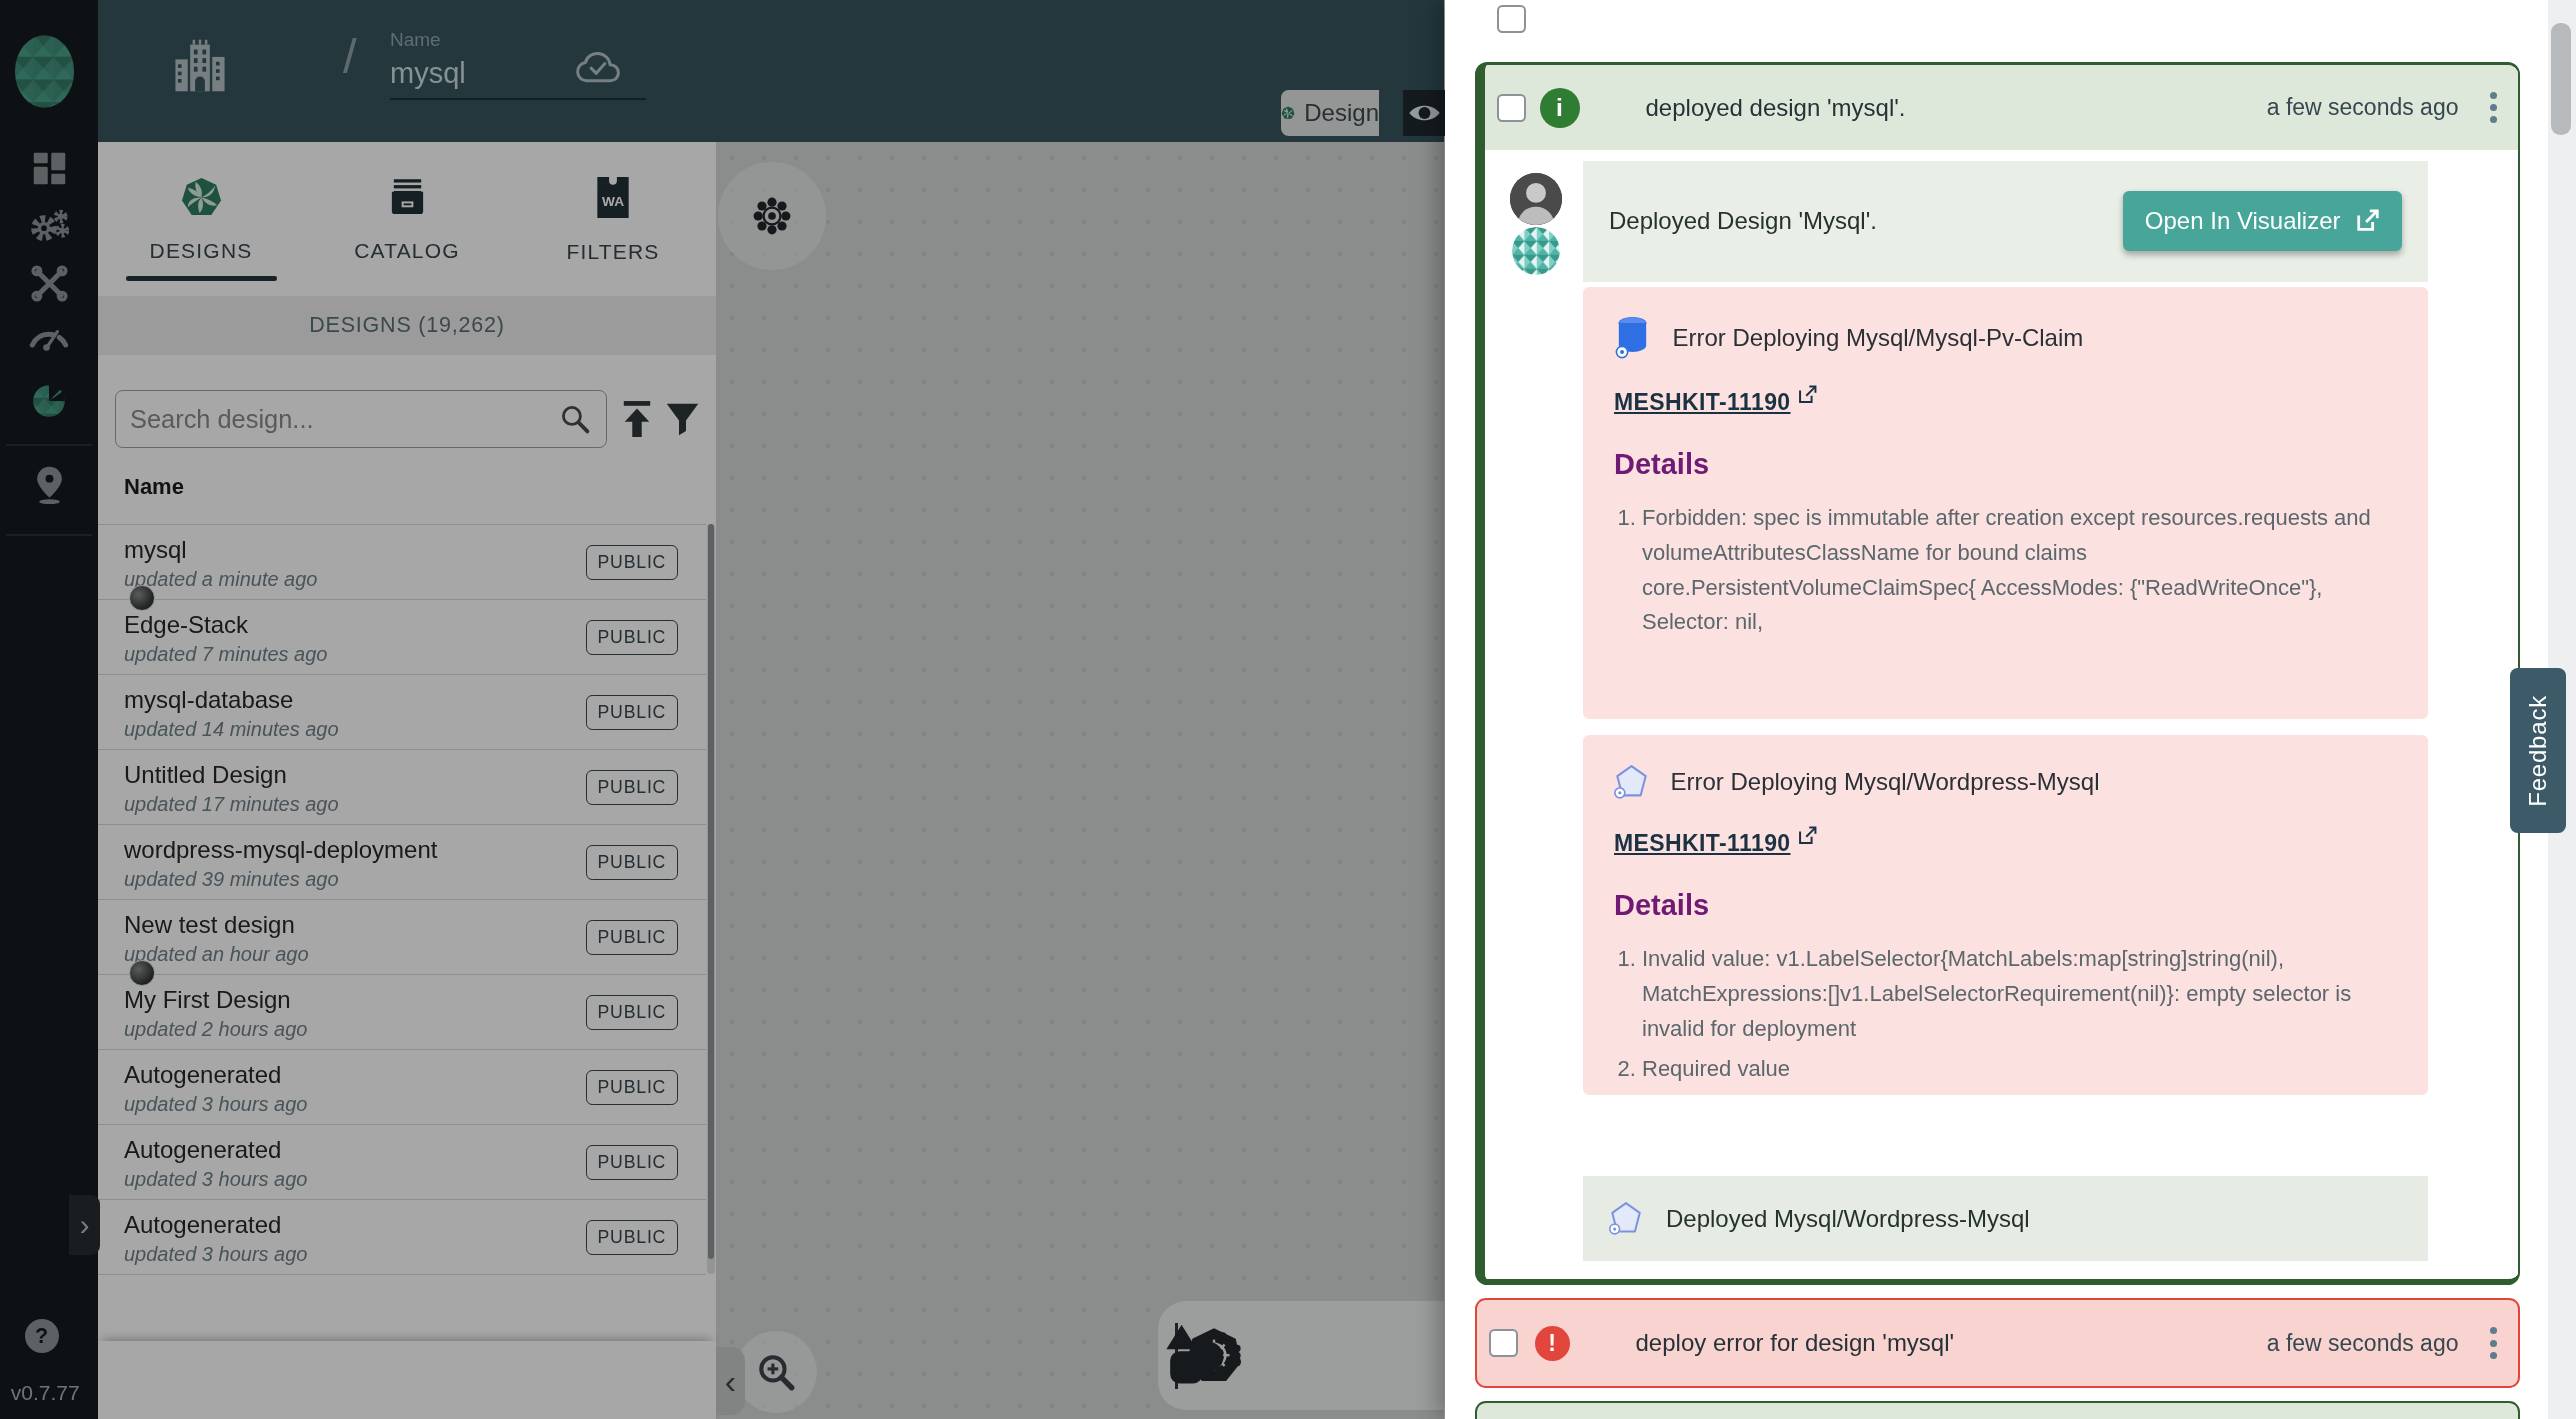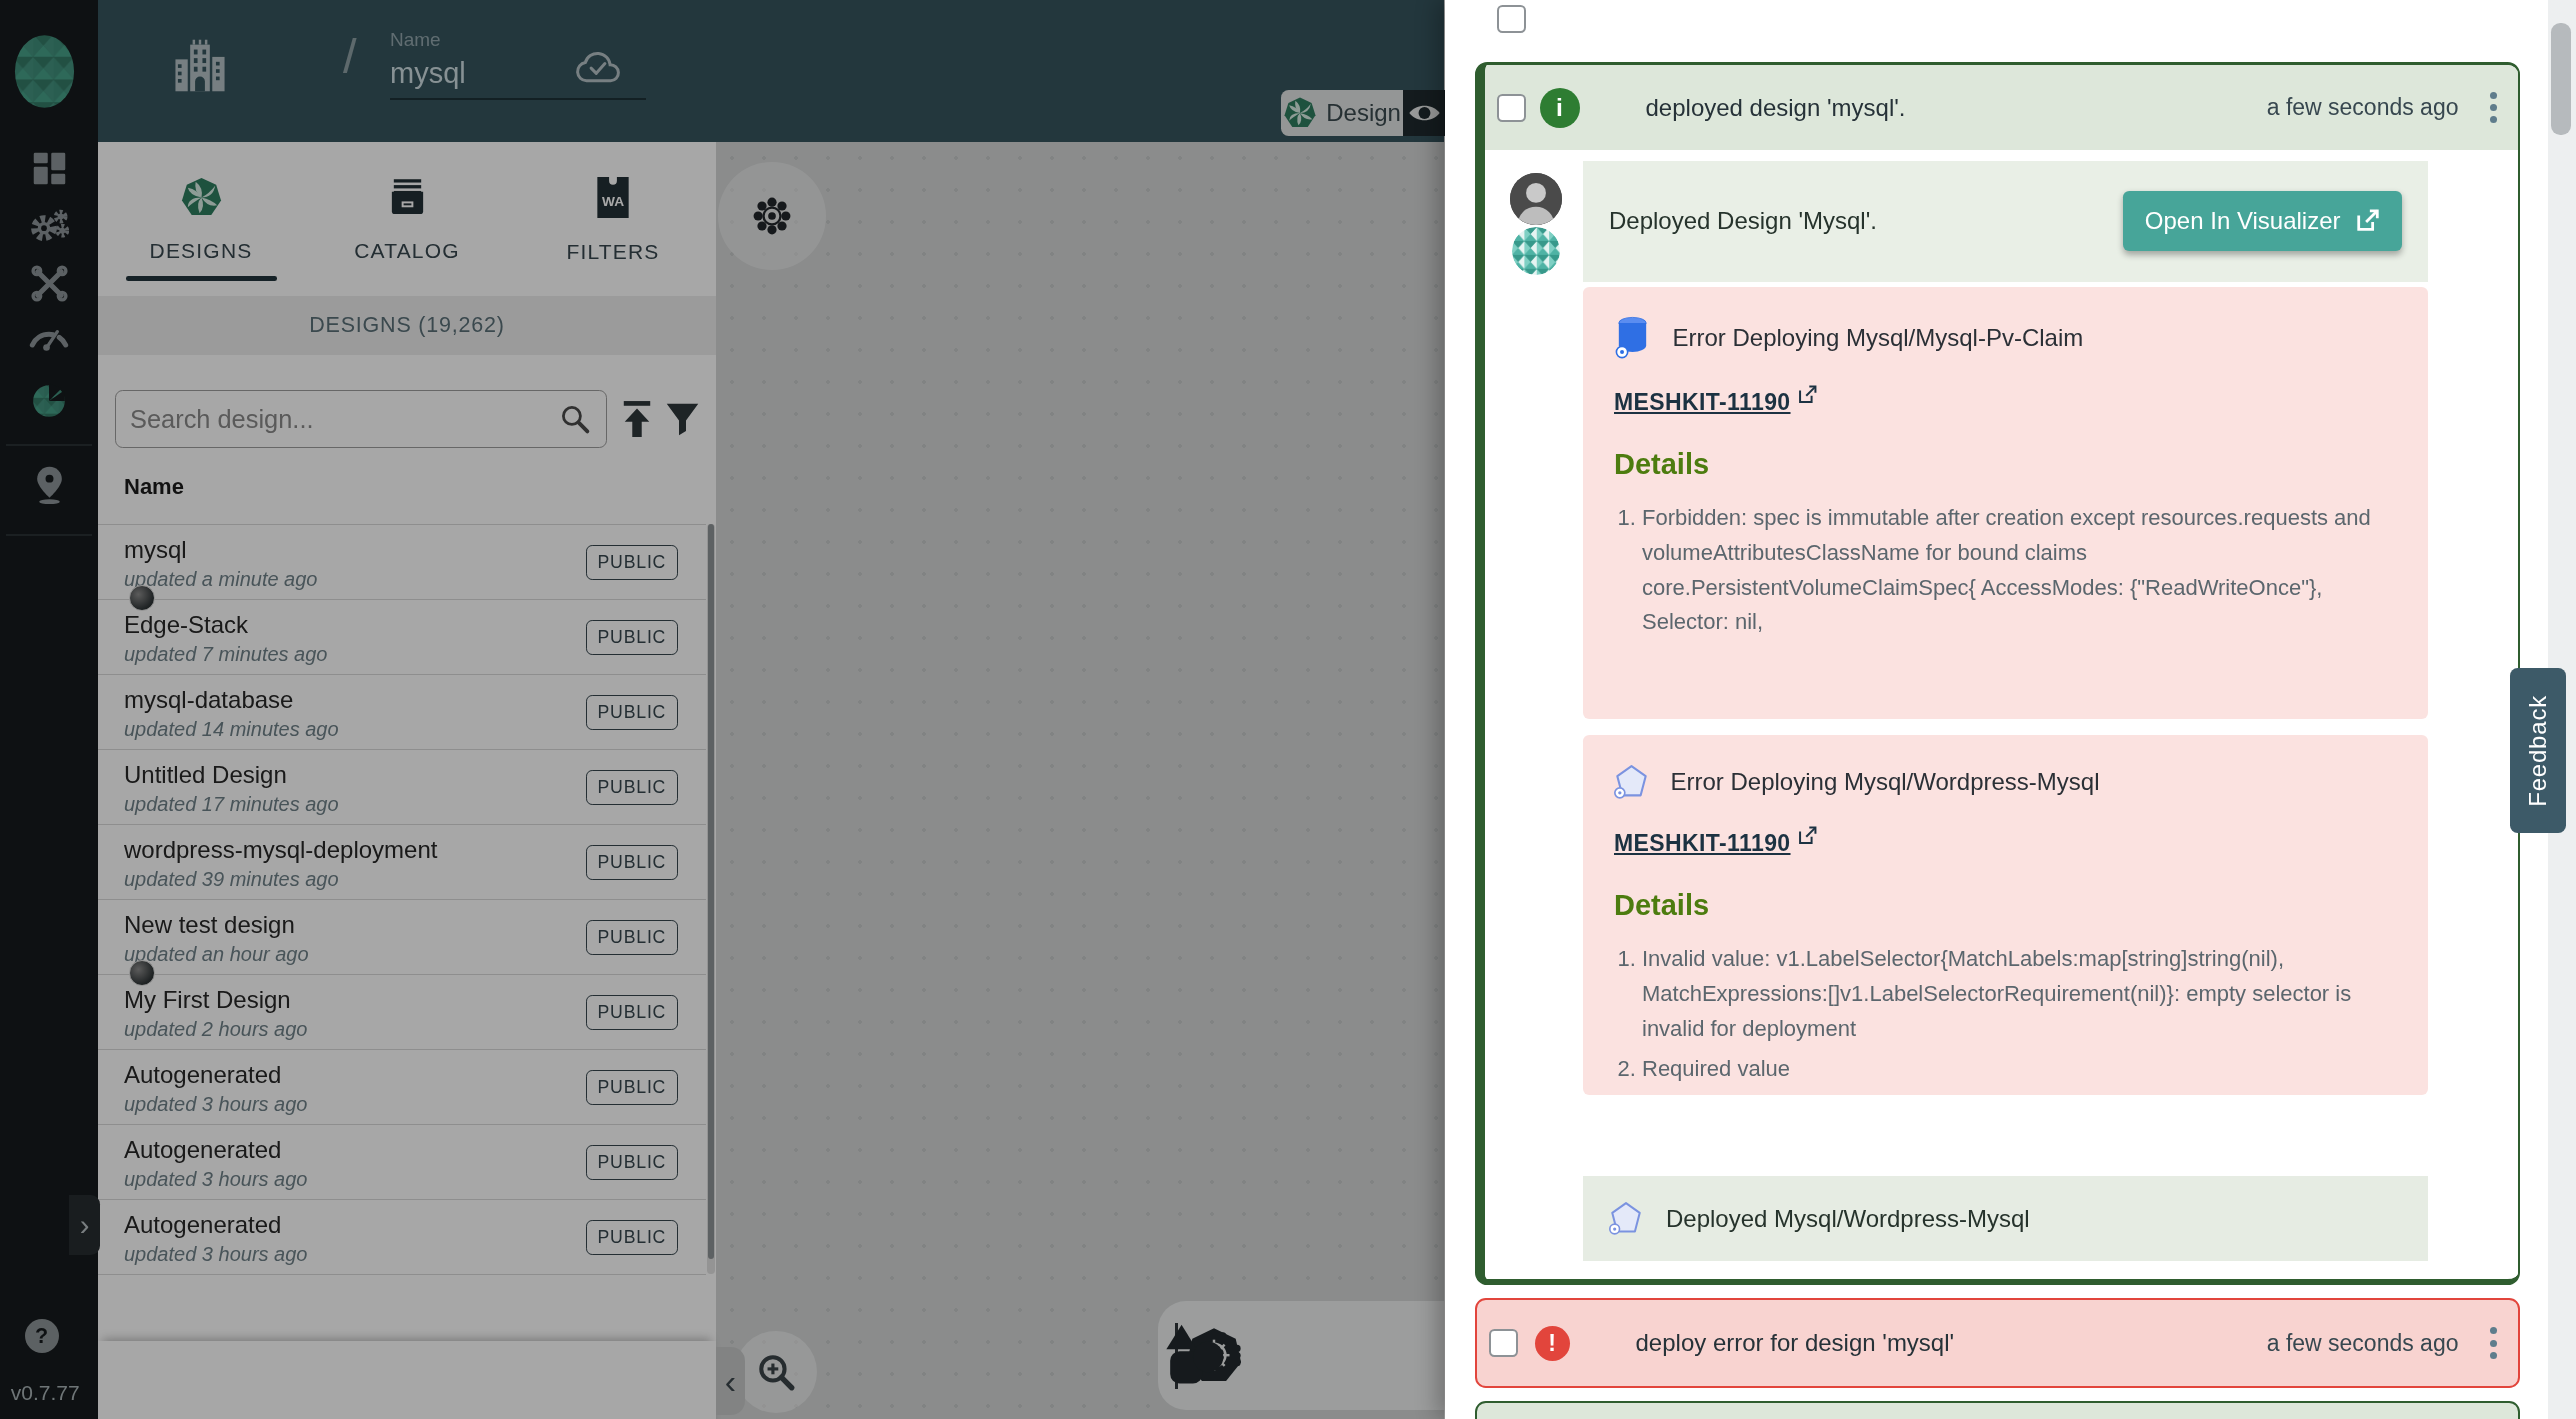--- a/index.html
+++ b/index.html
@@ -41,21 +41,21 @@
   .badge { position:absolute; right:28px; top:20px; border:1.5px solid #37474f; border-radius:6.2px; color:#37474f; font-size:17.7px; letter-spacing:0.8px; padding:6.2px 10.8px; }
   .peek-avatar { position:absolute; left:31px; bottom:-12.3px; width:26px; height:26px; border-radius:50%; background:radial-gradient(circle at 35% 35%, #8c8c8c, #2e3436 70%); border:1.5px solid #e0e0e0; z-index:3; }
   .list-scroll { position:absolute; left:609px; top:382px; width:7.7px; height:750px; background:#e3e3e3; border-radius:3.8px; }
   .list-thumb { position:absolute; left:0.8px; top:0; width:6.2px; height:735px; background:#8f9598; border-radius:3.1px; }
   .panel-footer { position:absolute; left:0; top:1199px; width:618px; height:112px; background:#fff; box-shadow:0 -6.2px 9.2px -4.6px rgba(0,0,0,0.28); }
   .pf-item { position:absolute; font-size:22px; color:#424242; }
   .pf-chev { font-size:32px; cursor:pointer; }
 
   
   .canvas { left:716px; top:142px; width:728px; height:1277px; background:#d4d6d6; background-image:radial-gradient(circle,#c6c9c9 1.9px, transparent 1.9px); background-size:32px 32px; z-index:8; }
-  .chip-light { left:1281px; top:90px; width:122px; height:46px; background:#e3e5e5; border-radius:7.7px 0 0 7.7px; display:flex; align-items:center; justify-content:center; gap:9.2px; z-index:12; cursor:pointer; }
+  .chip-light { left:1281px; top:90px; width:98px; height:46px; background:#e3e5e5; border-radius:7.7px 0 0 7.7px; display:flex; align-items:center; justify-content:center; gap:9.2px; z-index:12; cursor:pointer; }
   .chip-label { font-size:24px; color:#3a4a4f; }
   .chip-dark { left:1403px; top:90px; width:42px; height:46px; background:#1f2a2e; display:flex; align-items:center; justify-content:center; z-index:12; cursor:pointer; }
   .gear-fab { left:718px; top:162px; width:108px; height:108px; border-radius:50%; background:rgba(255,255,255,0.35); display:flex; align-items:center; justify-content:center; z-index:11; cursor:pointer; }
   .zoom-fab { left:735px; top:1331px; width:82px; height:82px; border-radius:50%; background:rgba(255,255,255,0.45); display:flex; align-items:center; justify-content:center; z-index:11; cursor:pointer; }
   .collapse-handle { left:716px; top:1347px; width:29px; height:68px; background:#c7c9c9; border-radius:0 14px 14px 0; display:flex; align-items:center; justify-content:center; color:#3b464b; font-size:34px; z-index:11; cursor:pointer; }
   .toolbar-pill { left:1158px; top:1301px; width:286px; height:109px; background:#eef0f0; border-radius:28px 0 0 28px; z-index:11; display:flex; align-items:center; }
   .tp-divider { width:3.1px; height:66px; background:#30363a; margin:0 17px; }
 
   
   .dim { left:0; top:0; width:1445px; height:1419px; background:rgba(0,0,0,0.345); z-index:40; pointer-events:none; }
@@ -76,21 +76,21 @@
   .avatar-person { position:absolute; left:25.4px; top:23px; width:52px; height:52px; border-radius:50%; overflow:hidden; background:#4a4a4a; }
   .avatar-mesh { position:absolute; left:27px; top:77px; width:48px; height:48px; border-radius:50%; overflow:hidden; }
   .green-bar { position:absolute; left:98px; top:10.8px; width:845px; height:121px; background:#e9efe6; display:flex; align-items:center; padding:0 26px; }
   .gb-text { font-size:24px; color:#26332c; }
   .viz-btn { margin-left:auto; height:60px; background:#47a599; border:none; border-radius:6.2px; color:#fff; font-size:24px; font-family:"Liberation Sans",sans-serif; display:flex; align-items:center; gap:14px; padding:0 21.5px; cursor:pointer; box-shadow:0 3.1px 6.2px rgba(0,0,0,0.3); }
   .err-panel { position:absolute; left:98px; width:845px; background:#fbe2e0; border-radius:6.2px; padding:28px 31px; }
   .err-title-row { display:flex; align-items:center; gap:21.5px; }
   .err-title { font-size:24px; color:#2b3036; }
   .meshkit-row { margin-top:29px; display:flex; align-items:center; gap:6.2px; }
   .meshkit-link { font-size:23px; font-weight:bold; color:#1c3242; text-decoration:underline; letter-spacing:0.4px; cursor:pointer; }
-  .details-h { margin-top:32px; font-size:29px; font-weight:bold; color:#4d7c0f; }
+  .details-h { margin-top:32px; font-size:29px; font-weight:bold; color:#701a75; }
   .err-list { margin-top:20px; padding-left:28px; width:777px; }
   .err-list li { font-size:22px; color:#5b666d; line-height:1.58; margin-bottom:6.2px; }
   .deployed-strip { position:absolute; left:98px; top:1026px; width:845px; height:85px; background:#e6ece3; display:flex; align-items:center; gap:23px; padding:0 26px; }
   .ds-text { font-size:24px; color:#26332c; }
   .card-red { top:1298px; height:90px; border:2.3px solid #e2453c; border-radius:10.8px; background:#f8d3d0; display:flex; align-items:center; padding-left:11.5px; }
   .card-next { top:1401px; height:46px; border:2.3px solid #2f5d2f; border-radius:10.8px; background:#dde7da; }
   .drawer-scroll-track { position:absolute; left:1103px; top:0; width:28.5px; height:1419px; background:#edeff0; }
   .drawer-scroll-thumb { position:absolute; left:1106px; top:23px; width:20px; height:112px; background:#b6babd; border-radius:9.2px; cursor:pointer; }
   .feedback-tab { position:absolute; left:1065px; top:668px; width:56px; height:165px; background:#3d5a68; border-radius:7.7px; z-index:55; display:flex; align-items:center; justify-content:center; cursor:pointer; }
   .feedback-tab span { writing-mode:vertical-rl; transform:rotate(180deg); color:#fff; font-size:24px; letter-spacing:0.8px; }

